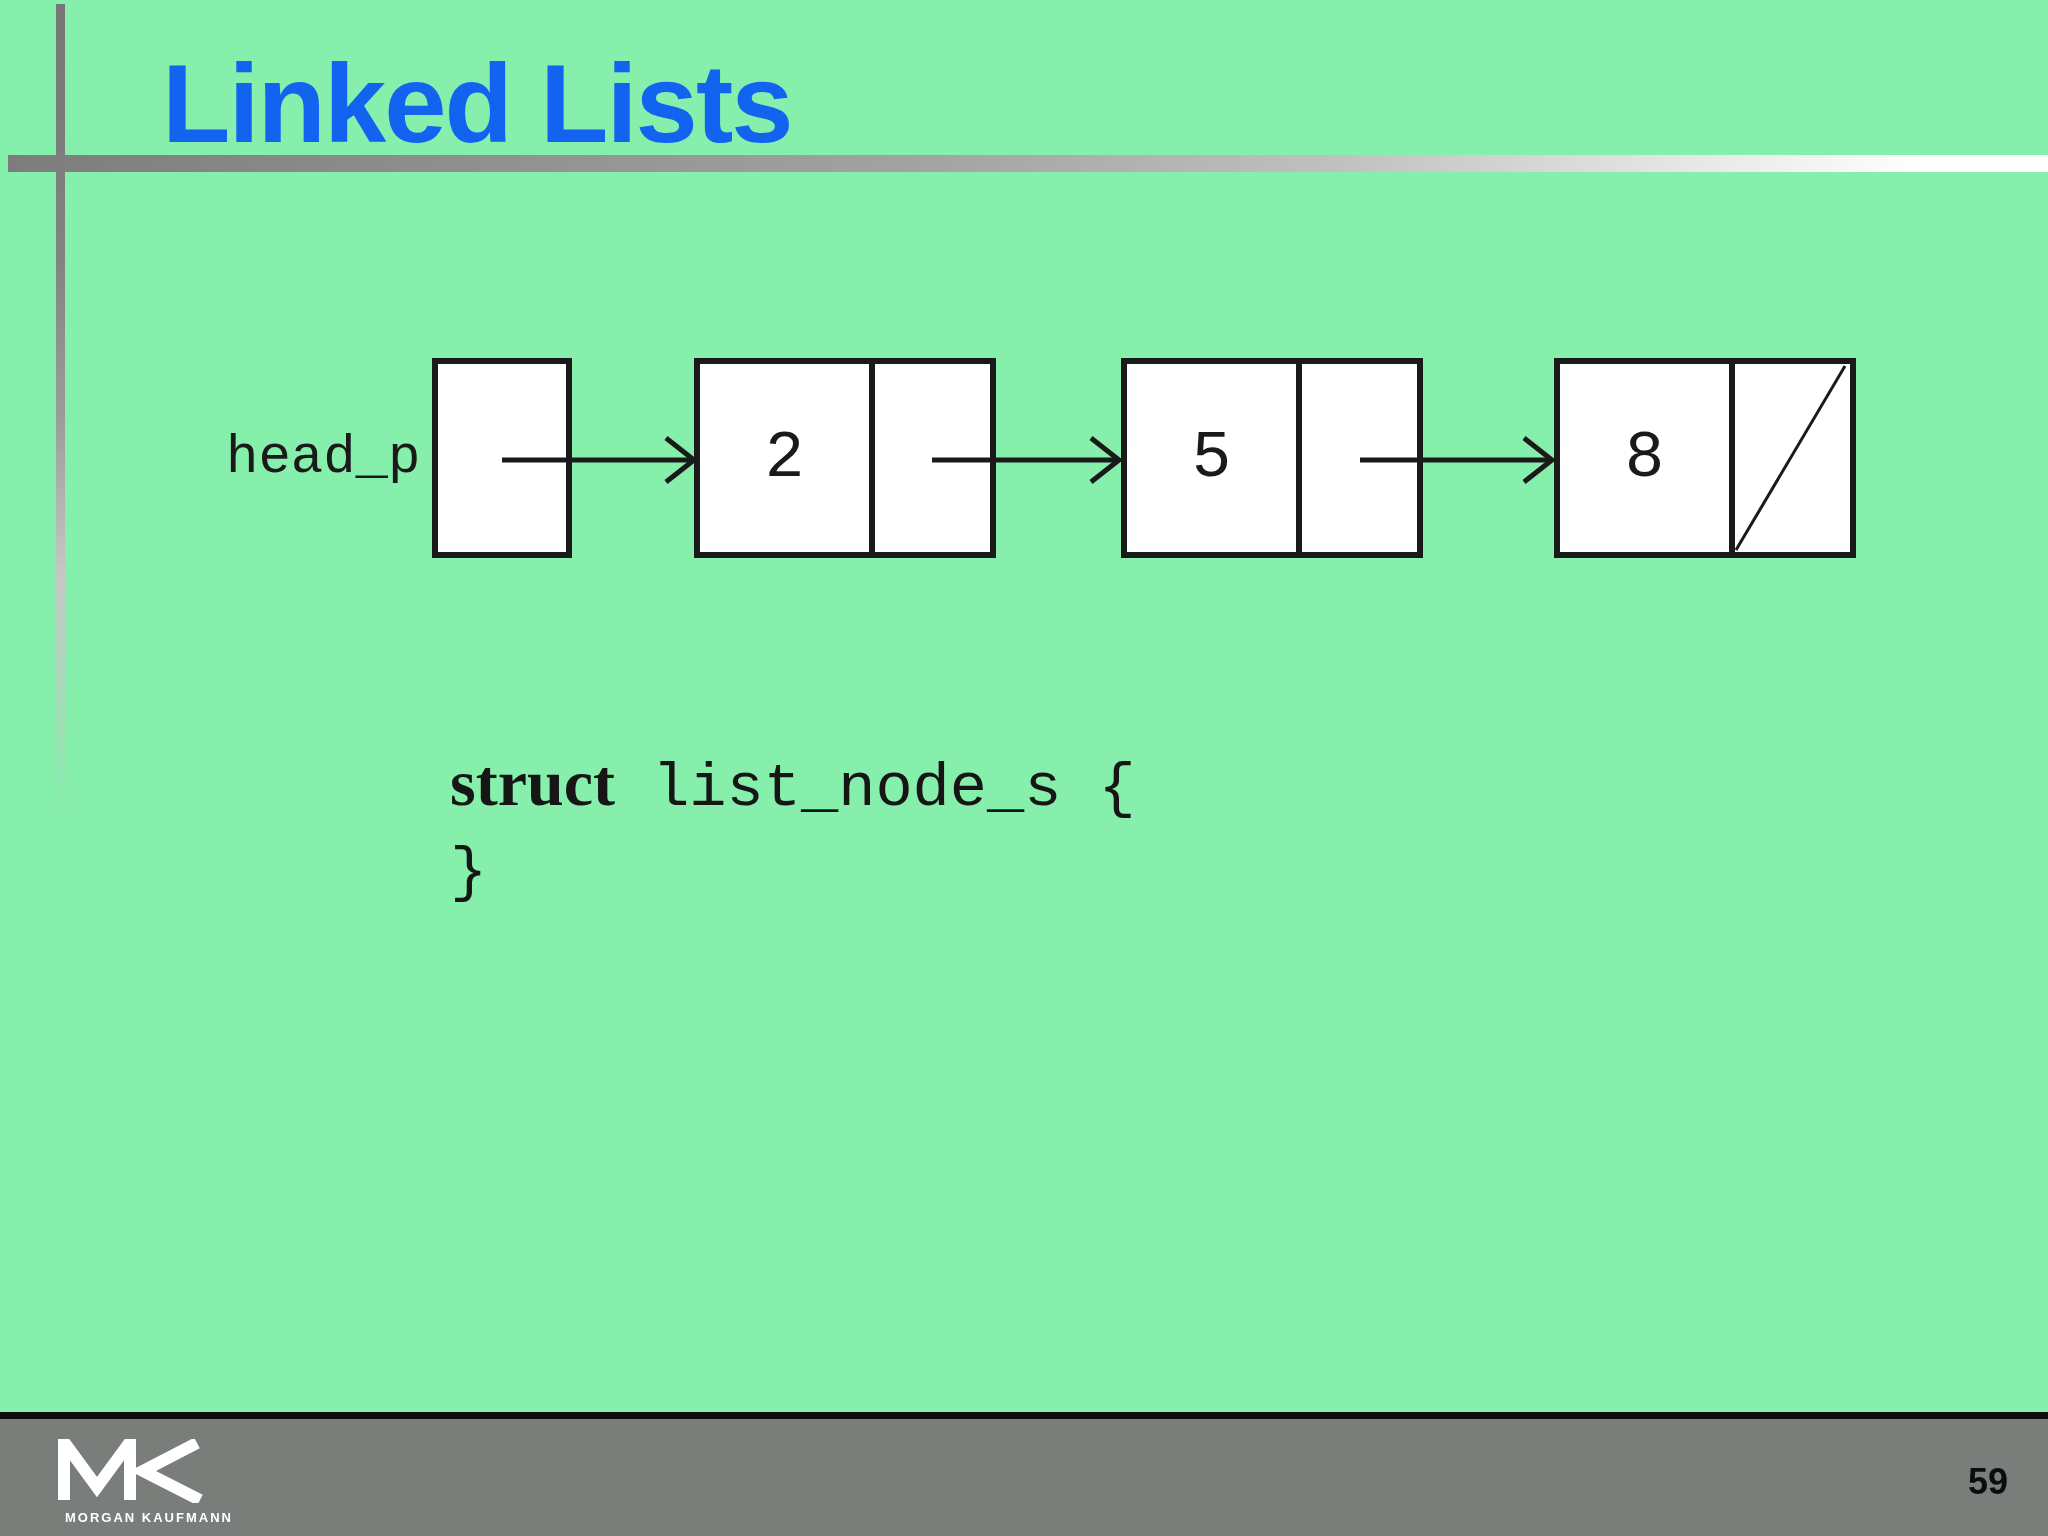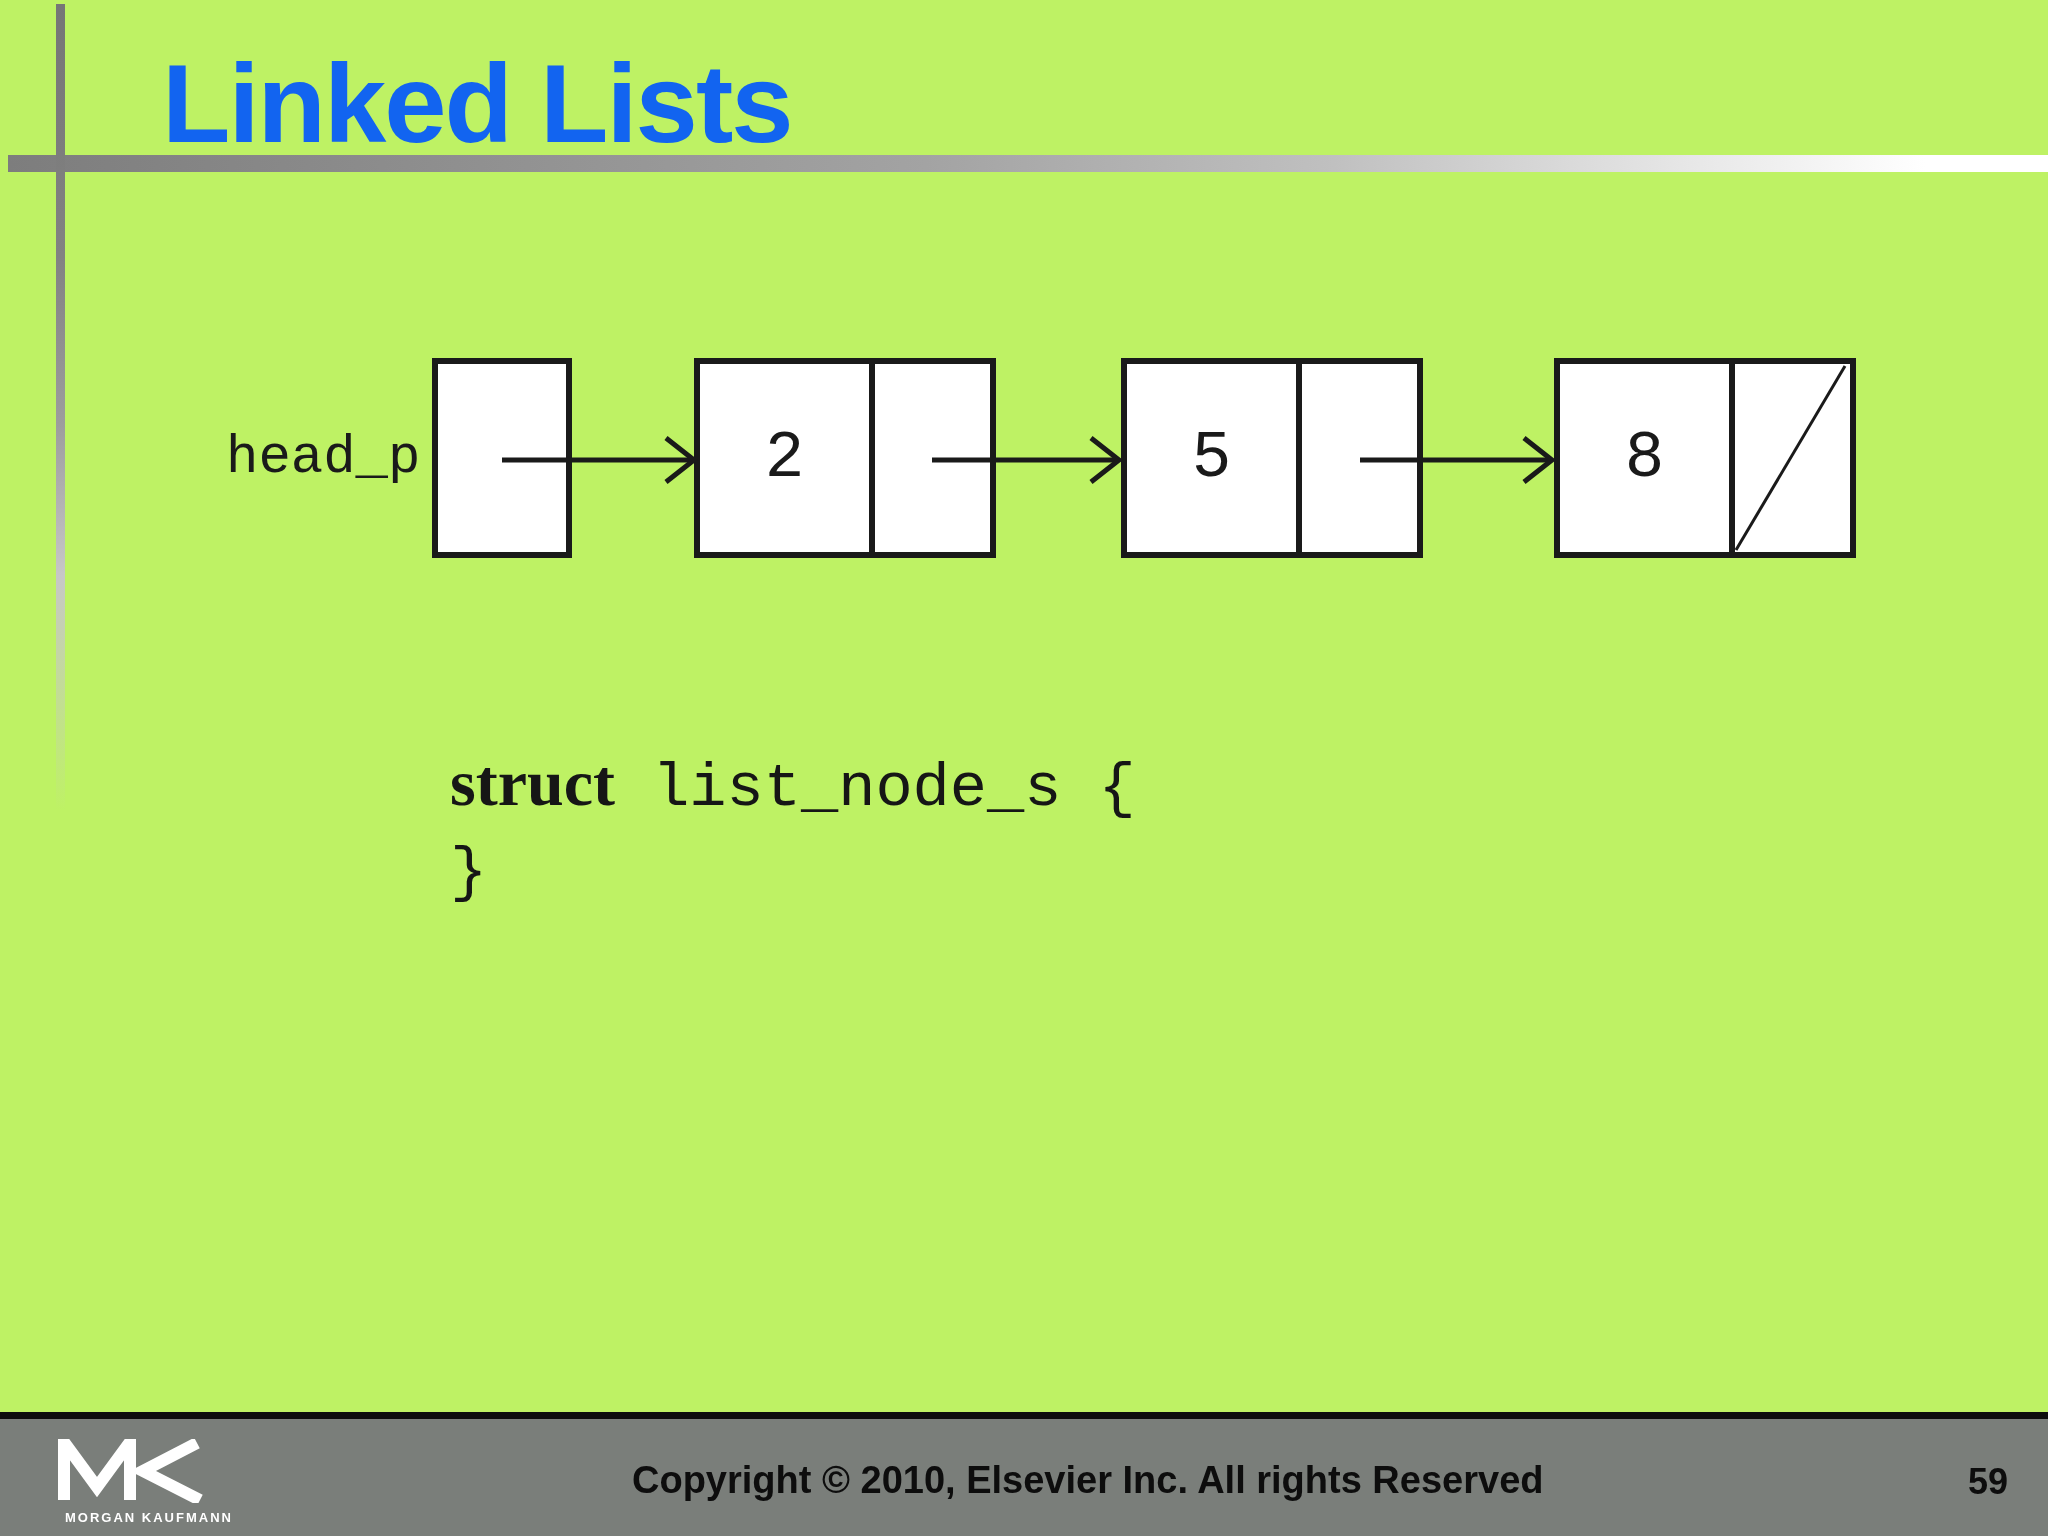--- a/index.html
+++ b/index.html
@@ -1,18 +1,18 @@
 <!DOCTYPE html>
 <html><head>
 <meta charset="utf-8">
 <style>
   html,body { margin:0; padding:0; background:#ffffff; }
   .slide {
     position:relative; width:2048px; height:1536px;
-    background:#bef264; overflow:hidden;
+    background:#86efac; overflow:hidden;
     font-family:"Liberation Sans", sans-serif;
     color:#1a1a1a;
   }
 
   
   .vbar {
     position:absolute; left:56px; top:4px; width:9px; height:840px;
     background:linear-gradient(to bottom,
       #767676 0%, #828282 30%, #9d9d9d 50%, #c7c7c7 68%, rgba(255,255,255,0) 96%);
   }
@@ -151,17 +151,16 @@
 
   <div class="footer-line"></div>
   <div class="footer">
     <svg class="mk-logo" width="150" height="64" viewBox="0 0 148 64">
       <g stroke="#ffffff" stroke-width="12" fill="none">
         <polyline points="7,61 7,3 40,48 73,3 73,61"></polyline>
         <polyline points="140,4 86,32 143,61"></polyline>
       </g>
     </svg>
     <div class="mk-tagline">MORGAN KAUFMANN</div>
-    <div class="copyright">Copyright © 2010, Elsevier Inc. All rights Reserved</div>
     <div class="pagenum">59</div>
   </div>
 
 </div>
 
 </body></html>

